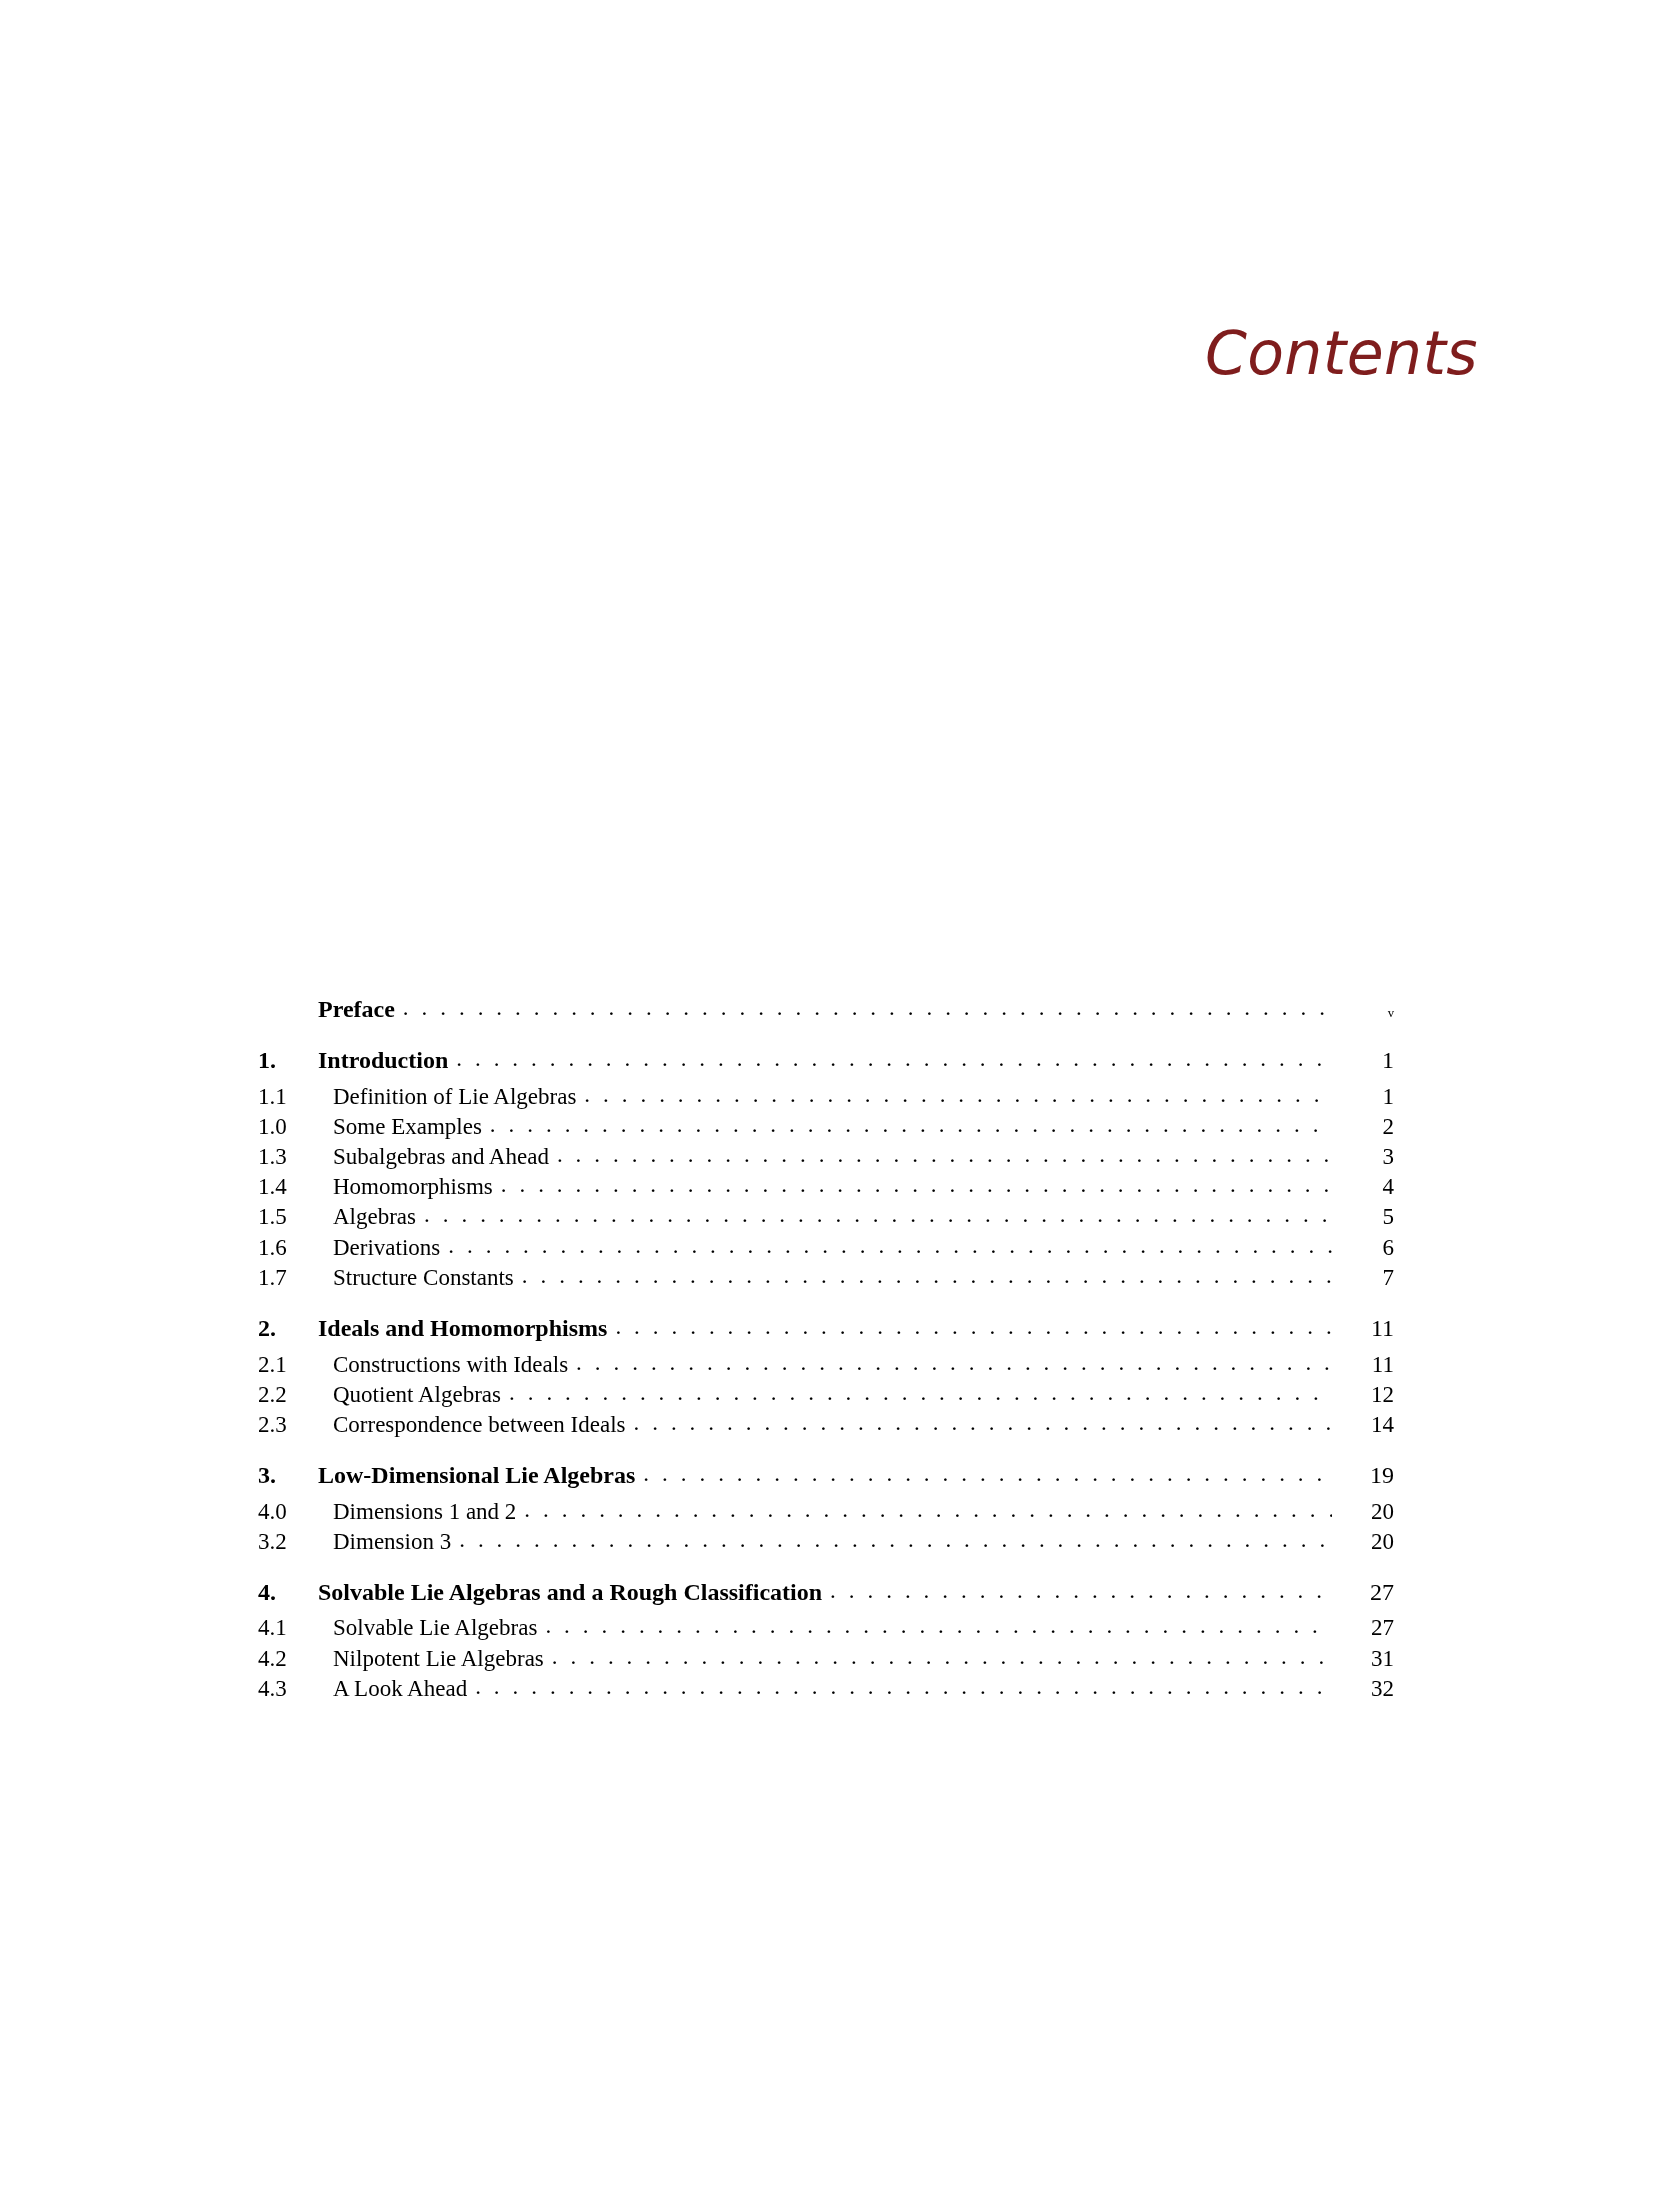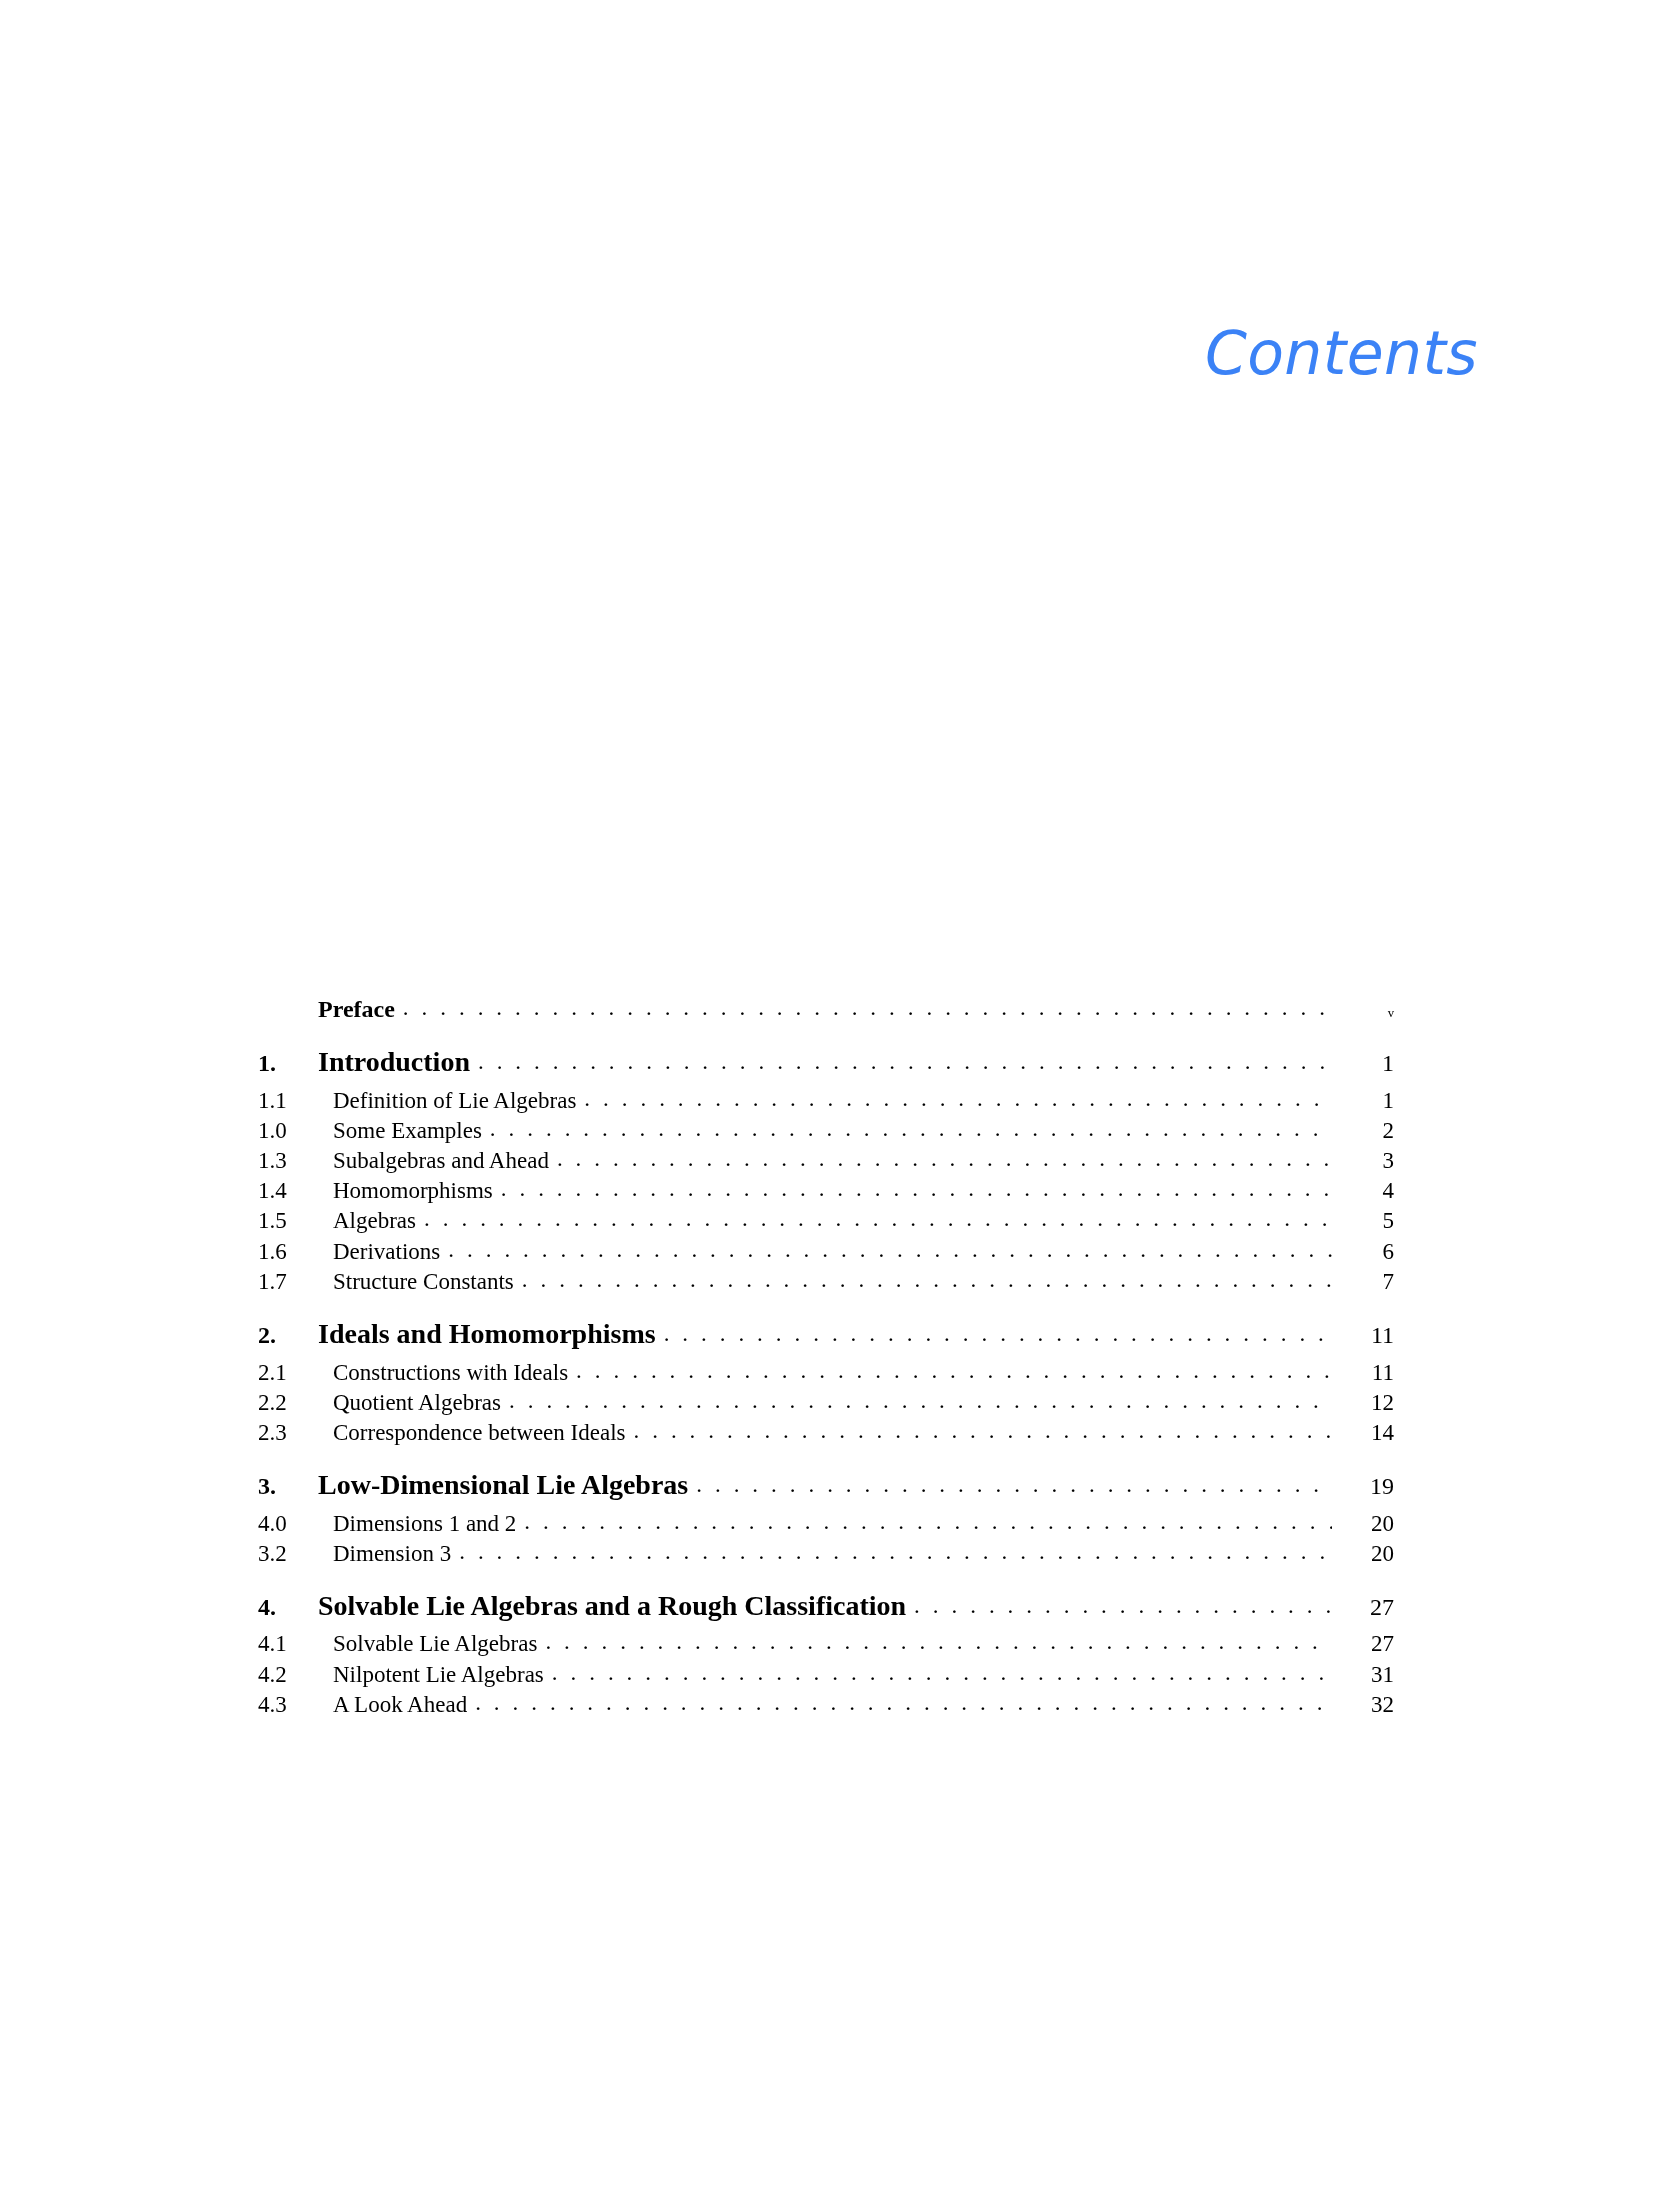--- a/index.html
+++ b/index.html
@@ -24,21 +24,21 @@
   }
   .title {
     position: absolute;
     top: 318px;
     right: 191px;
     font-family: "DejaVu Sans", sans-serif;
     font-style: italic;
     font-size: 60px;
     font-weight: 400;
     letter-spacing: 0.4px;
-    color: #3b82f6;
+    color: #7f1d1d;
   }
   .toc {
     position: absolute;
     top: 997px;
     left: 258px;
     width: 1136px;
   }
   .group {
     margin-bottom: 27px;
   }
@@ -65,21 +65,21 @@
   .row.chapter {
     margin-bottom: 12.7px;
   }
   .row.chapter .num {
     width: 60px;
     font-weight: bold;
     font-size: 24px;
   }
   .row.chapter .label {
     font-weight: bold;
-    font-size: 28px;
+    font-size: 24px;
   }
   .row.chapter .page-no {
     font-weight: normal;
     font-size: 24px;
   }
 
   
   .row.section {
     margin-bottom: 7.2px;
     align-items: flex-end;

